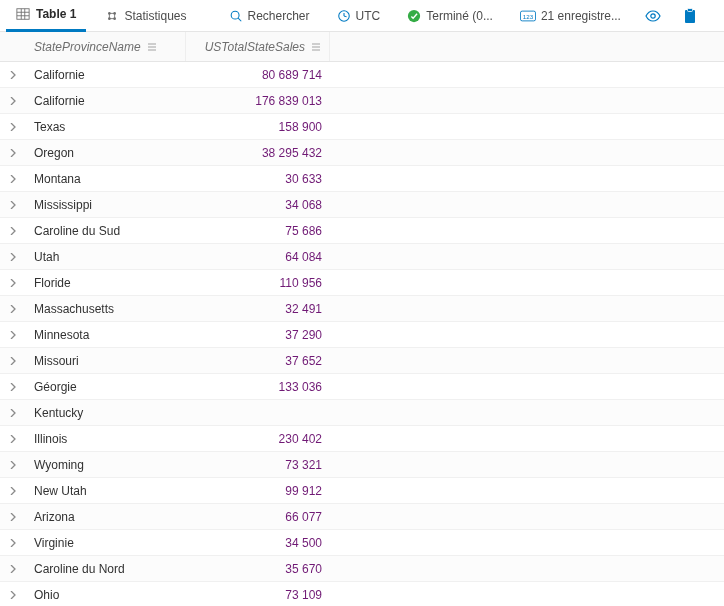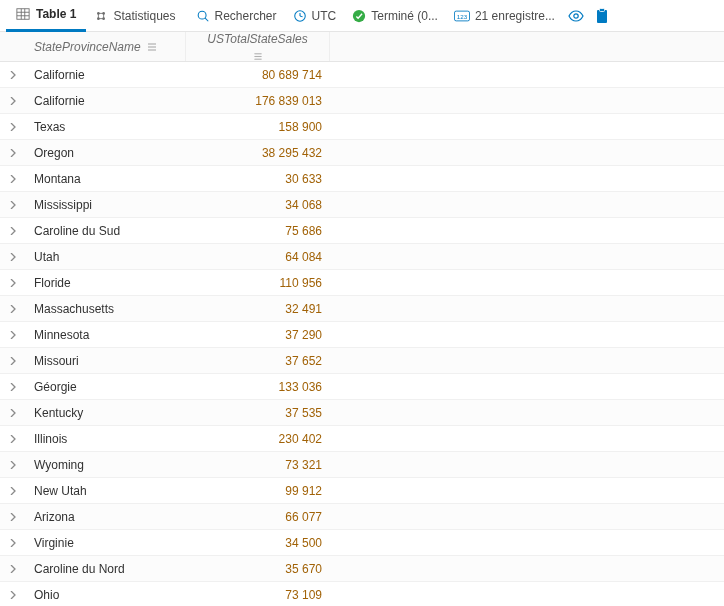--- a/index.html
+++ b/index.html
@@ -9,21 +9,21 @@
     font-size: 12px;
     color: #323232;
     background: #fff;
     width: 724px;
   }
   .toolbar {
     display: flex;
     align-items: center;
     height: 32px;
     padding: 0 6px;
-    gap: 0;
+    gap: 11px;
     border-bottom: 1px solid #e5e5e5;
   }
   .tab {
     display: flex;
     align-items: center;
     gap: 6px;
     padding: 0 10px;
     height: 32px;
     cursor: pointer;
   }
@@ -64,21 +64,21 @@
     display: flex;
     align-items: center;
     gap: 6px;
     padding: 0 8px;
     border-right: 1px solid #eee;
     color: #6e6e6e;
     font-style: italic;
     height: 100%;
   }
   .col-state { width: 160px; }
-  .col-sales { width: 144px; justify-content: flex-end; flex-direction: column; }
+  .col-sales { width: 144px; justify-content: flex-end; }
   .row {
     display: flex;
     height: 26px;
     align-items: center;
     border-bottom: 1px solid #f0f0f0;
   }
   .row:nth-child(even) { background: #fcfcfc; }
   .cell-expand {
     width: 26px; flex-shrink: 0;
     display: flex; align-items: center; justify-content: center;
@@ -87,21 +87,21 @@
   }
   .cell-state {
     width: 160px;
     padding: 0 8px;
     color: #323232;
   }
   .cell-sales {
     width: 144px;
     padding: 0 8px;
     text-align: right;
-    color: #a16207;
+    color: #701a75;
   }
   .menu-icon { color: #b0b0b0; }
 </style>
 </head>
 <body>
 
 <div class="toolbar">
   <div class="tab active">
     <svg width="14" height="14" viewBox="0 0 16 16">
         <rect x="1" y="2" width="14" height="12" fill="none" stroke="#6e6e6e" stroke-width="1"></rect>
@@ -307,21 +307,20 @@
       <div class="cell-state">Géorgie</div>
       <div class="cell-sales">133 036</div>
     </div>
     <div class="row">
       <div class="cell-expand">
         <svg width="8" height="8" viewBox="0 0 8 8">
           <path d="M2 0 L6 4 L2 8" fill="none" stroke="#8a8a8a" stroke-width="1.3"></path>
         </svg>
       </div>
       <div class="cell-state">Kentucky</div>
-      <div class="cell-sales">37 535</div>
     </div>
     <div class="row">
       <div class="cell-expand">
         <svg width="8" height="8" viewBox="0 0 8 8">
           <path d="M2 0 L6 4 L2 8" fill="none" stroke="#8a8a8a" stroke-width="1.3"></path>
         </svg>
       </div>
       <div class="cell-state">Illinois</div>
       <div class="cell-sales">230 402</div>
     </div>

